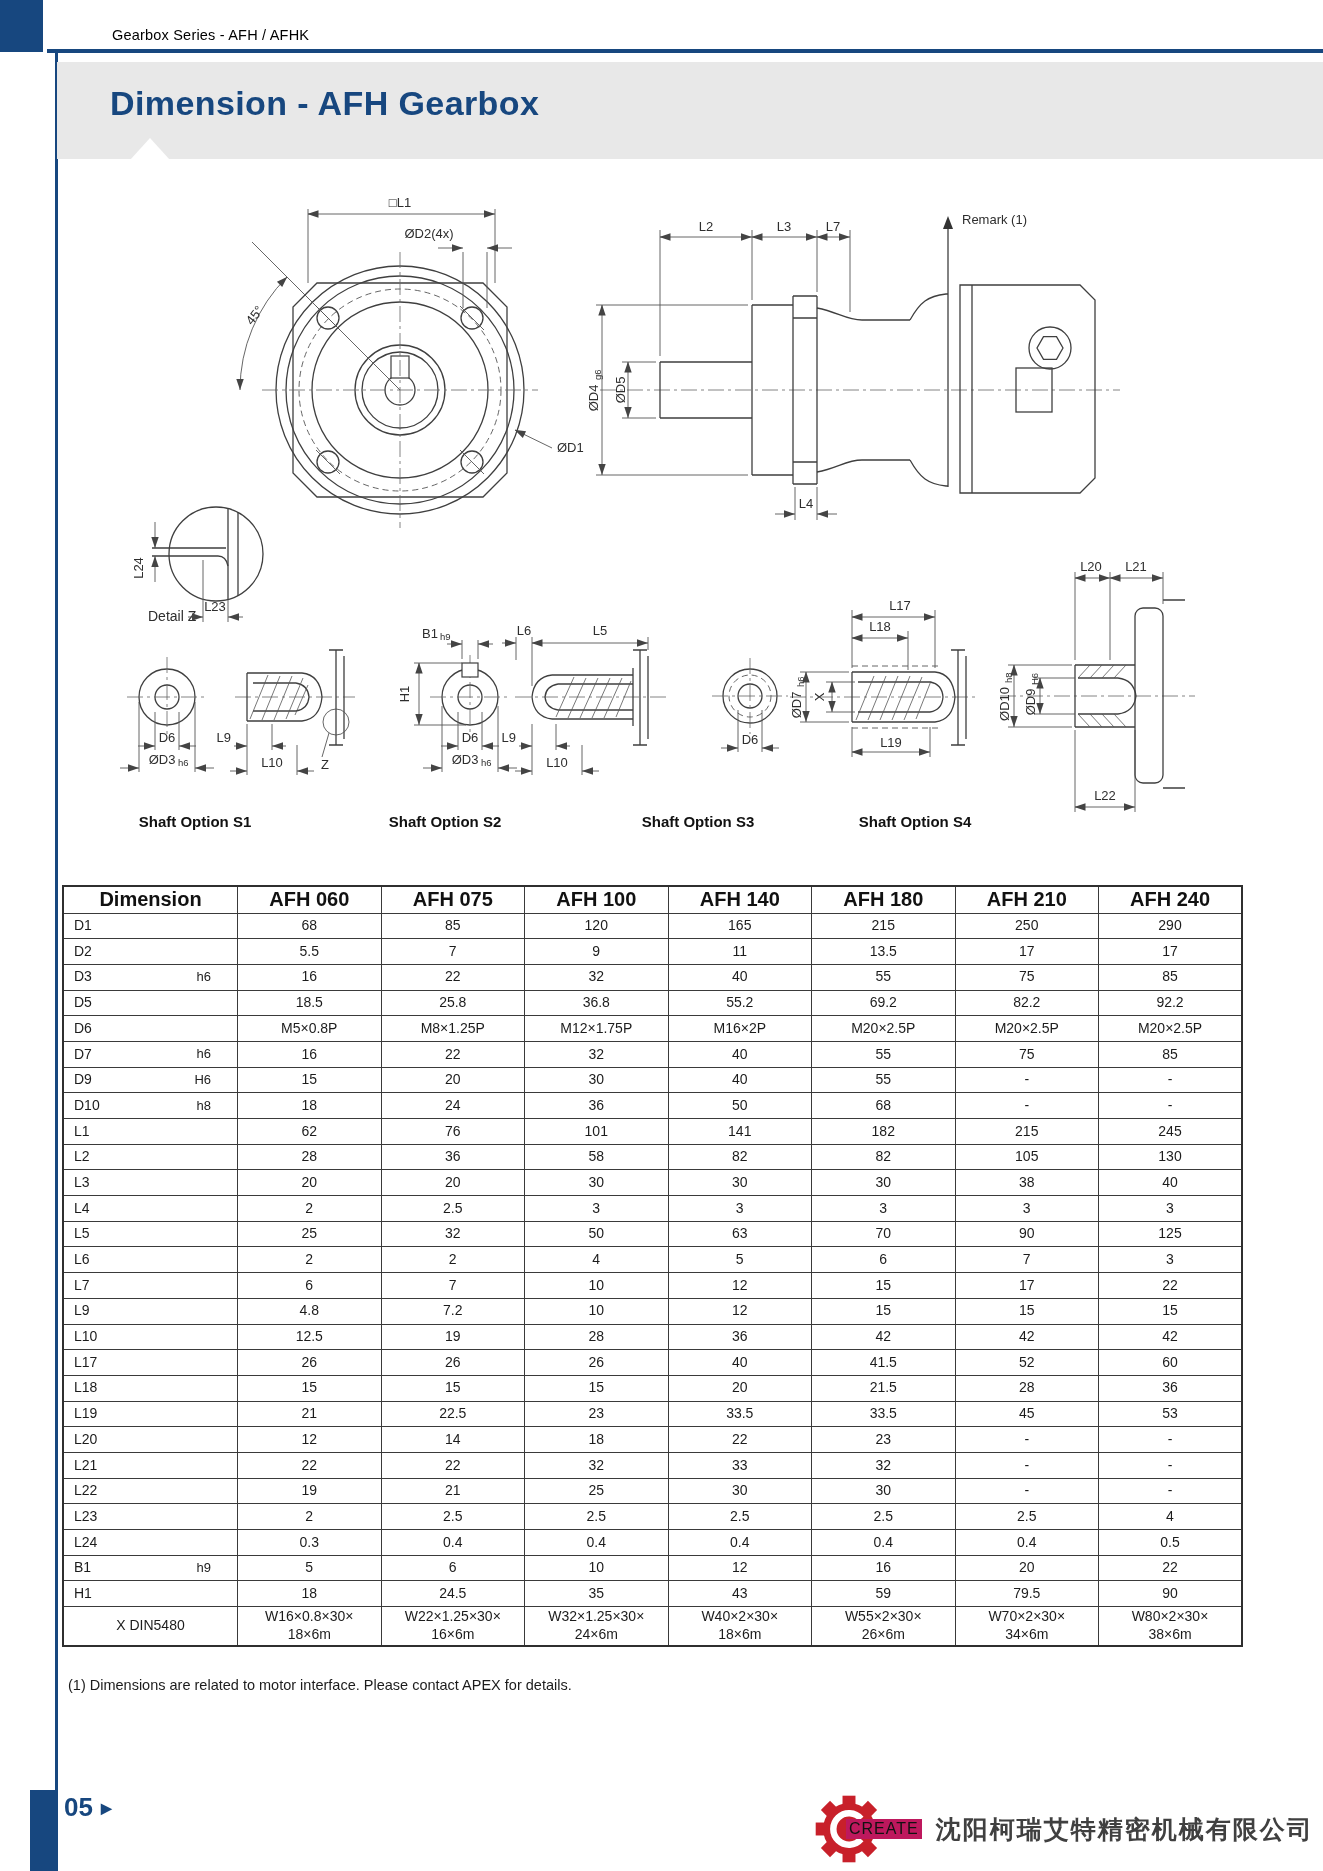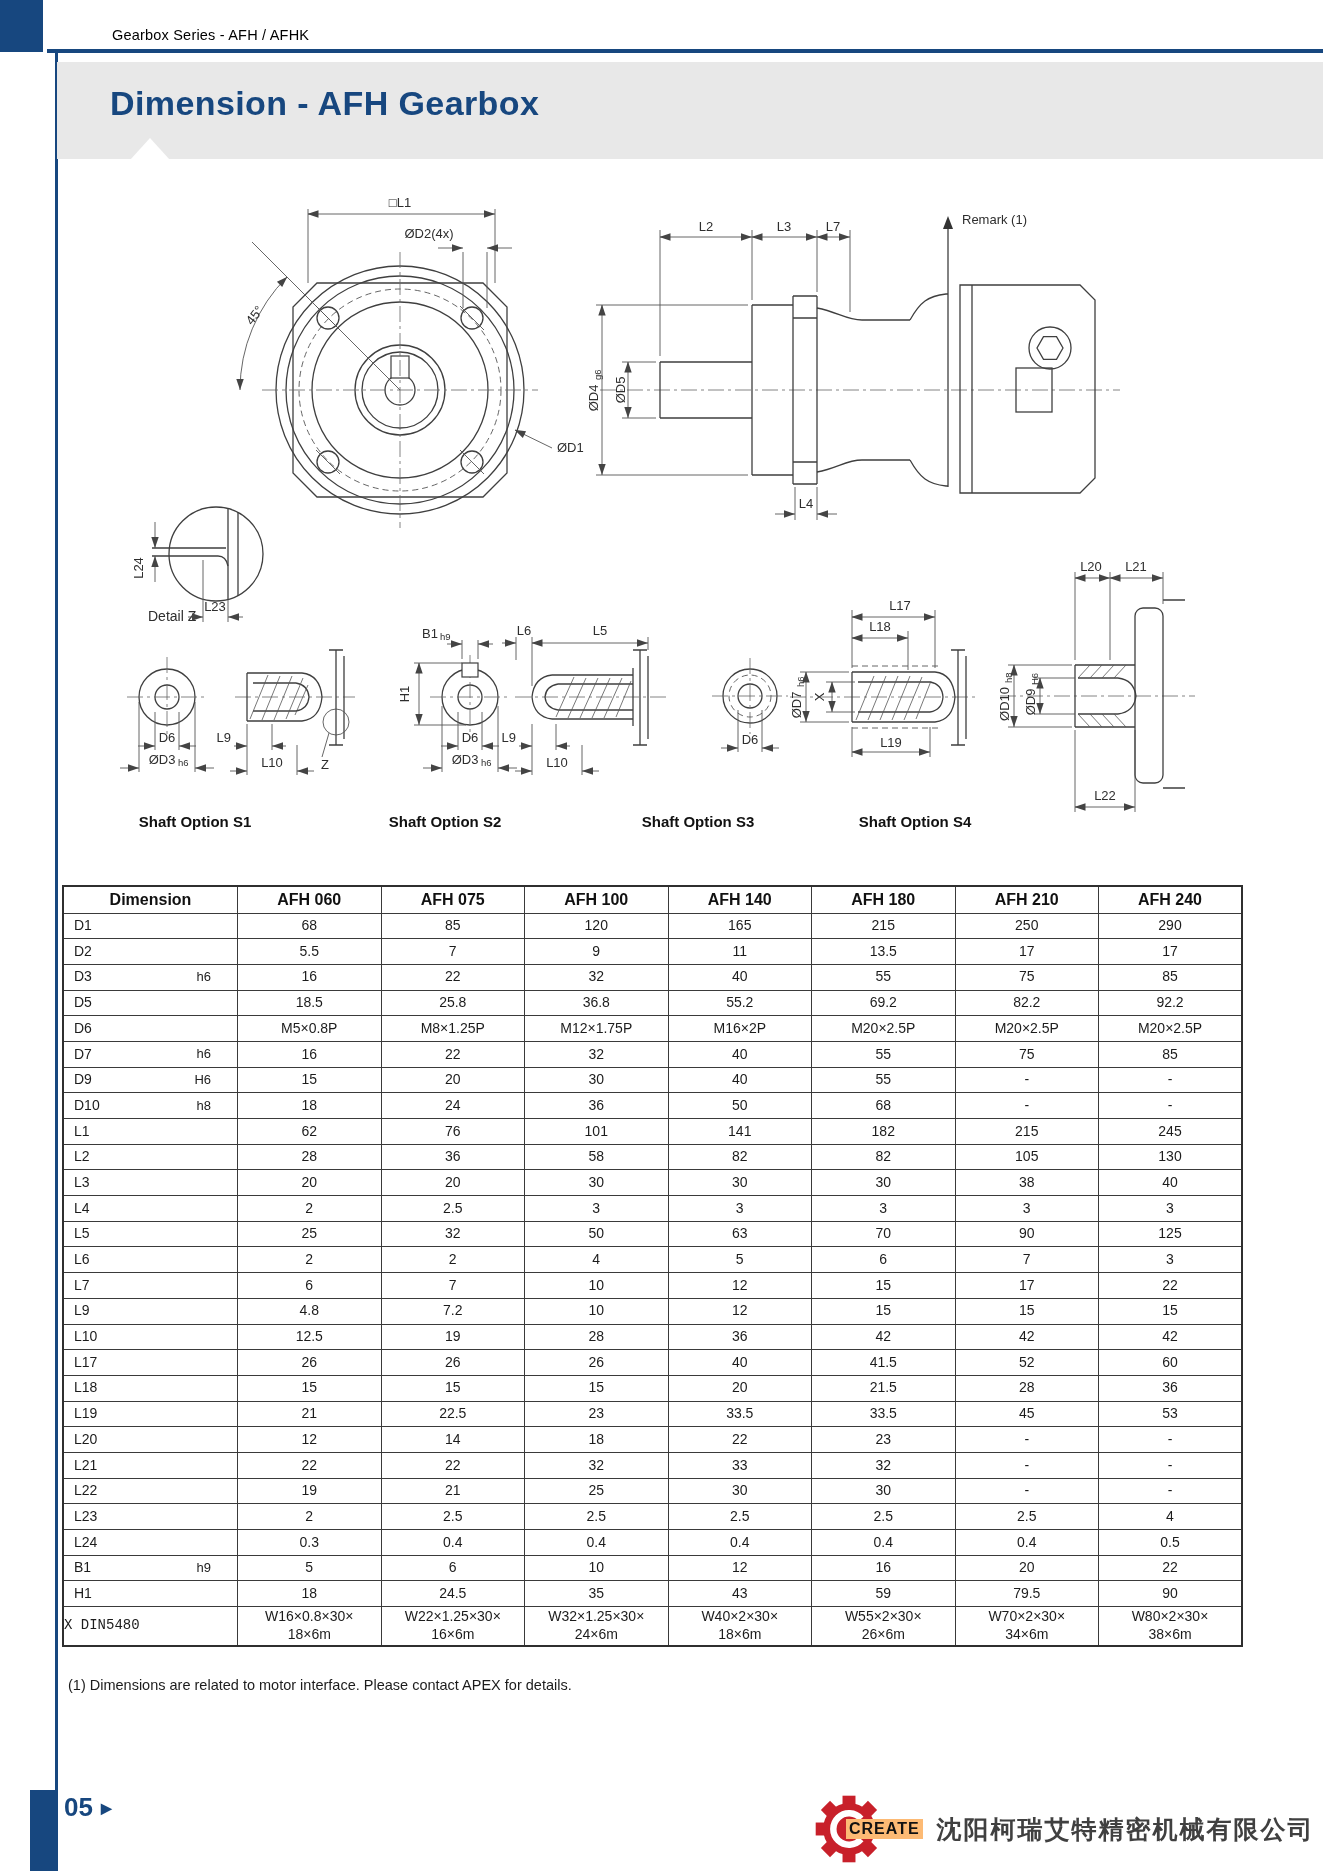--- a/index.html
+++ b/index.html
@@ -21,35 +21,35 @@
   text.dl{font-family:"Liberation Sans",sans-serif;font-size:13px;fill:#2e2e2e;text-anchor:middle;}
   text.dls{font-family:"Liberation Sans",sans-serif;font-size:9.5px;fill:#2e2e2e;text-anchor:start;}
   text.cap{font-family:"Liberation Sans",sans-serif;font-size:15px;font-weight:bold;fill:#111;text-anchor:middle;}
   text.st{text-anchor:start;}
   text.en{text-anchor:end;}
   #dim-table{left:62px;top:885px;width:1181px;border-collapse:collapse;table-layout:fixed;position:absolute;border:2px solid #2f2f2f;}
   #dim-table th,#dim-table td{border:solid #3a3a3a;border-width:1.8px 1.1px;text-align:center;vertical-align:middle;padding:0;overflow:hidden;}
   #dim-table thead tr{height:27px;}
   #dim-table tbody tr{height:25.7px;}
   #dim-table tbody tr.xrow{height:39px;}
-  #dim-table th{font-size:16px;font-weight:bold;color:#111;}
+  #dim-table th{font-size:20px;font-weight:bold;color:#111;}
   #dim-table td{font-size:14px;color:#1c1c1c;white-space:pre-line;line-height:1.25;}
   #dim-table th.dim-col{width:173px;}
   td.dim-cell{text-align:left;margin-top:19px;}
   td.dim-cell .dwrap{display:flex;justify-content:space-between;align-items:center;padding:0 26px 0 10px;}
   td.dim-cell .dtol{font-size:13px;}
   tr.xrow td.dim-cell{text-align:center;}
-  tr.xrow td.dim-cell .dwrap{padding:0;font-family:Liberation Mono, monospace;}
+  tr.xrow td.dim-cell .dwrap{justify-content:center;padding:0;}
   tr.xrow td{font-size:13.5px;}
   .footnote{left:68px;top:1677px;font-size:14.5px;color:#1c1c1c;}
   .footer-bar{left:30px;top:1790px;width:28px;height:81px;background:#17477f;}
   .page-number{left:64px;top:1792px;font-size:26px;font-weight:bold;color:#17477f;display:flex;align-items:center;}
   .page-number .arrow{font-size:14px;margin-left:8px;color:#17477f;}
   .footer-logo{left:812px;top:1793px;height:72px;display:flex;align-items:center;}
-  .create-chip{background:#fdba74;padding:1px 3px;margin-left:-40px;font-size:16px;font-weight:bold;color:#111;letter-spacing:1px;z-index:2;}
+  .create-chip{background:#be185d;padding:1px 3px;margin-left:-40px;font-size:16px;font-weight:normal;color:#111;letter-spacing:1px;z-index:2;}
   .company{font-size:25px;font-weight:bold;color:#404040;margin-left:14px;letter-spacing:2px;font-family:"Liberation Sans","DejaVu Sans",sans-serif;}
 </style>
 </head>
 <body>
 
 <div class="abs corner-block"></div>
 <div class="abs series-header">Gearbox Series - AFH / AFHK</div>
 <div class="abs top-rule"></div>
 <div class="abs left-rule"></div>
 <div class="abs title-band"></div>

